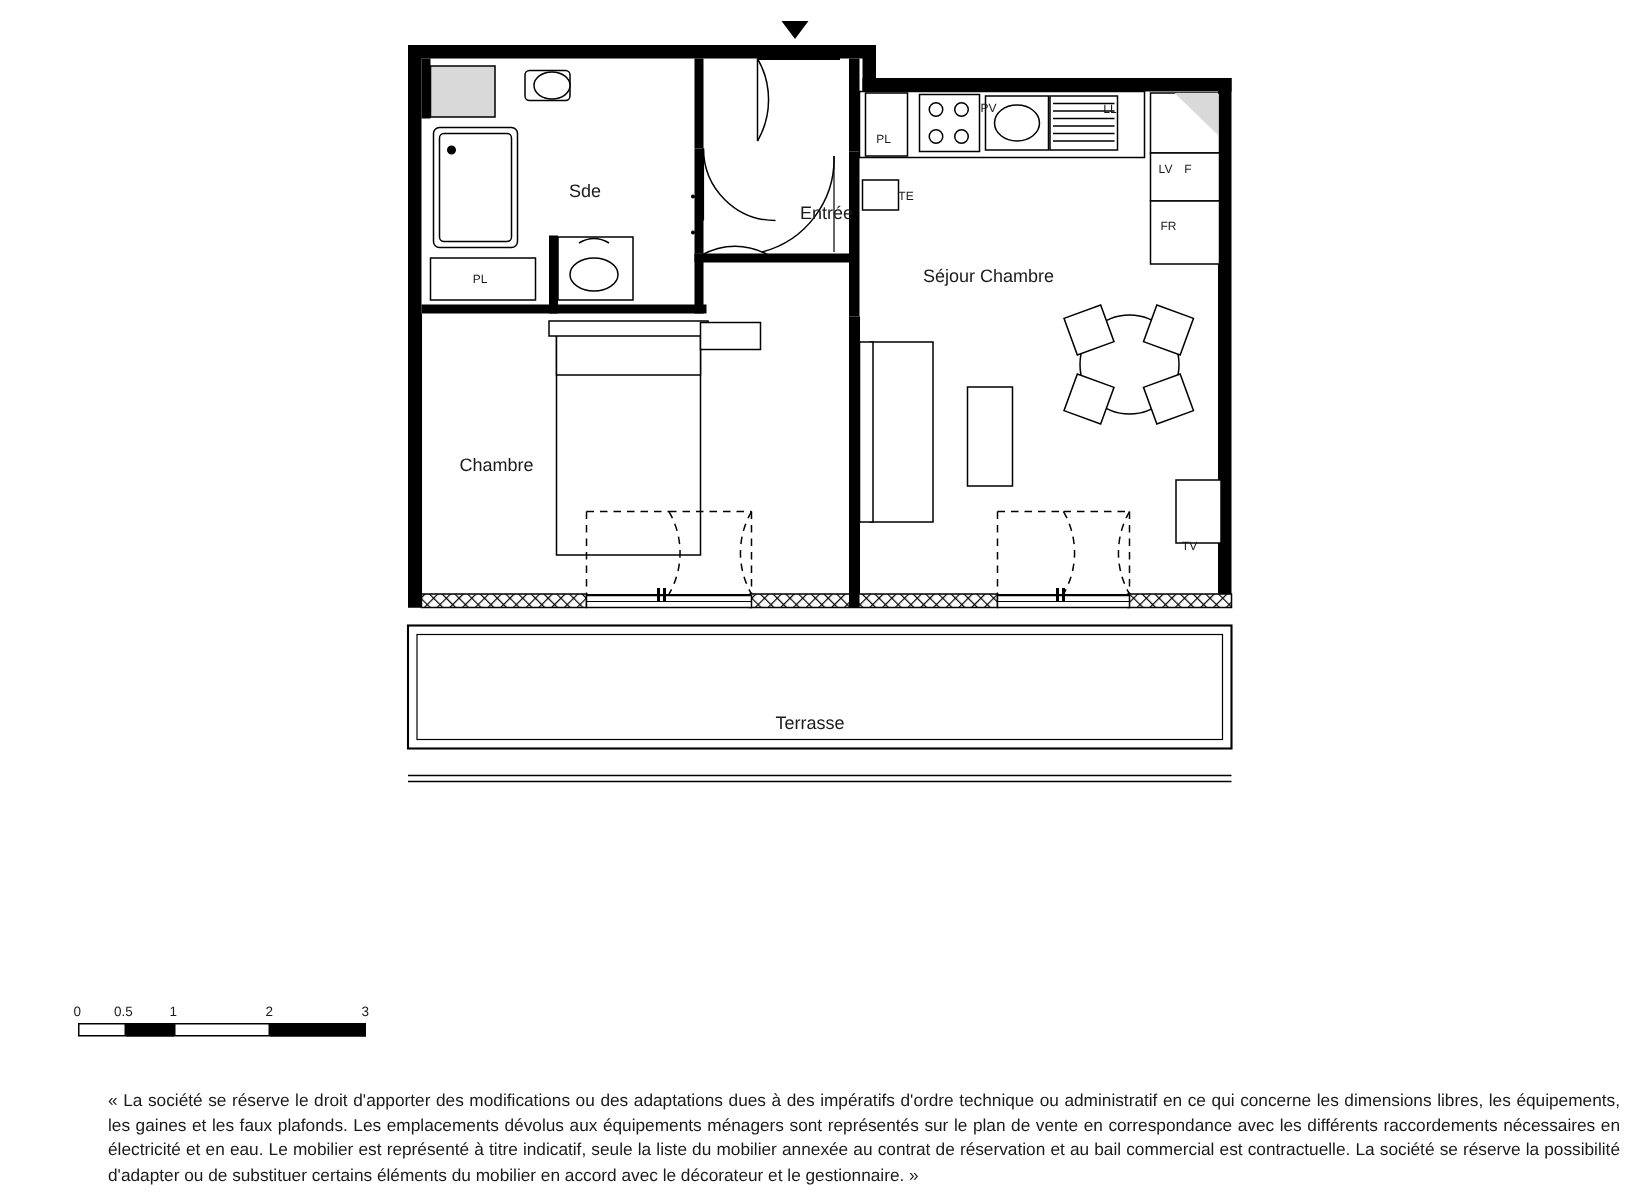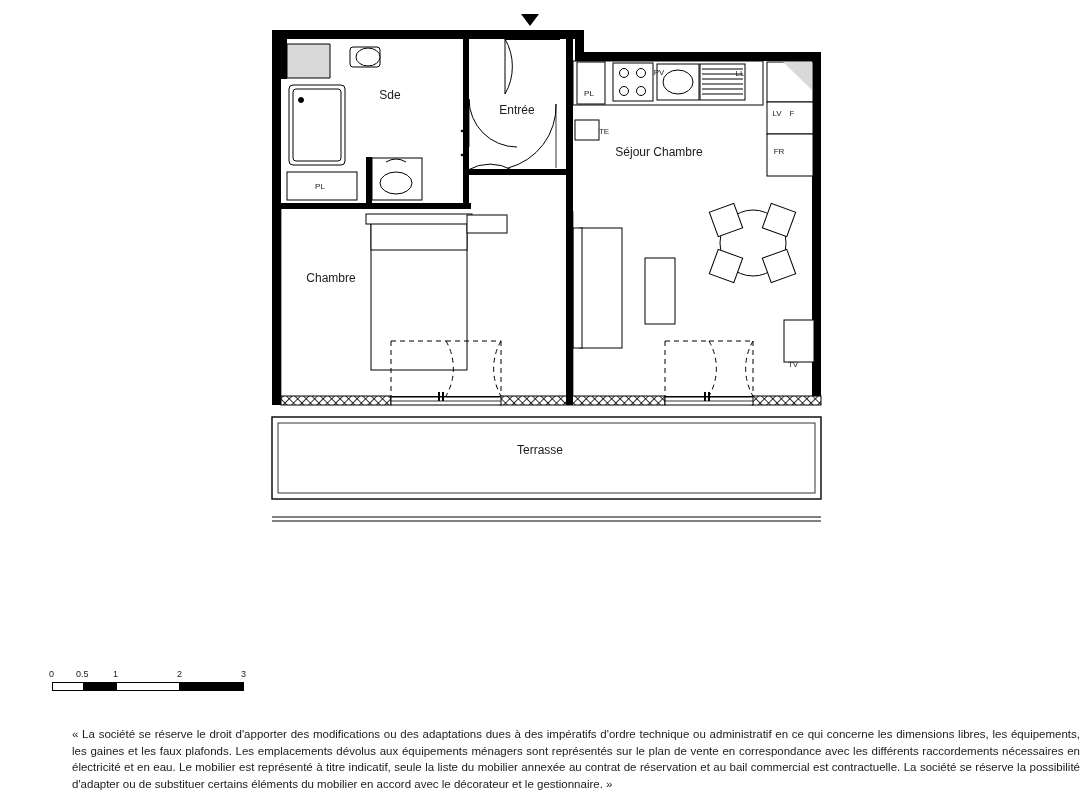--- a/index.html
+++ b/index.html
@@ -13,20 +13,21 @@
   }
   #plan{
     position:absolute;left:0;top:0;width:1086px;height:800px;
   }
   .room-label{
     position:absolute;
     font-size:12px;
     color:#1a1a1a;
     white-space:nowrap;
     font-family:"Liberation Sans", sans-serif;
+    margin-top:32px;
   }
   .tag{
     position:absolute;
     font-size:8px;
     color:#1a1a1a;
     white-space:nowrap;
     font-family:"Liberation Sans", sans-serif;
   }
   
   #scalebar{
@@ -235,21 +236,21 @@
 
   <g stroke="#000" stroke-width="0.7" fill="none">
     <line x1="281" y1="209" x2="281" y2="396"></line>
     <line x1="573" y1="211" x2="573" y2="396"></line>
     <circle cx="462" cy="131" r="1" fill="#000"></circle>
     <circle cx="462" cy="155" r="1" fill="#000"></circle>
   </g>
 </svg>
 
 <div class="room-label" style="left:390px;top:95px;transform:translate(-50%,-50%);">Sde</div>
-<div class="room-label" style="left:517px;top:110px;transform:translate(-50%,-50%);">Entrée</div>
+<div class="room-label" style="left:551px;top:110px;transform:translate(-50%,-50%);">Entrée</div>
 <div class="room-label" style="left:659px;top:152px;transform:translate(-50%,-50%);">Séjour Chambre</div>
 <div class="room-label" style="left:331px;top:278px;transform:translate(-50%,-50%);">Chambre</div>
 <div class="room-label" style="left:540px;top:450px;transform:translate(-50%,-50%);">Terrasse</div>
 
 <div class="tag" style="left:589px;top:93px;transform:translate(-50%,-50%);">PL</div>
 <div class="tag" style="left:320px;top:186px;transform:translate(-50%,-50%);">PL</div>
 <div class="tag" style="left:574px;top:131px;transform:translate(-50%,-50%);margin-left:30px;">TE</div>
 <div class="tag" style="left:792px;top:113px;transform:translate(-50%,-50%);">F</div>
 <div class="tag" style="left:777px;top:113px;transform:translate(-50%,-50%);">LV</div>
 <div class="tag" style="left:740px;top:73px;transform:translate(-50%,-50%);">LL</div>

